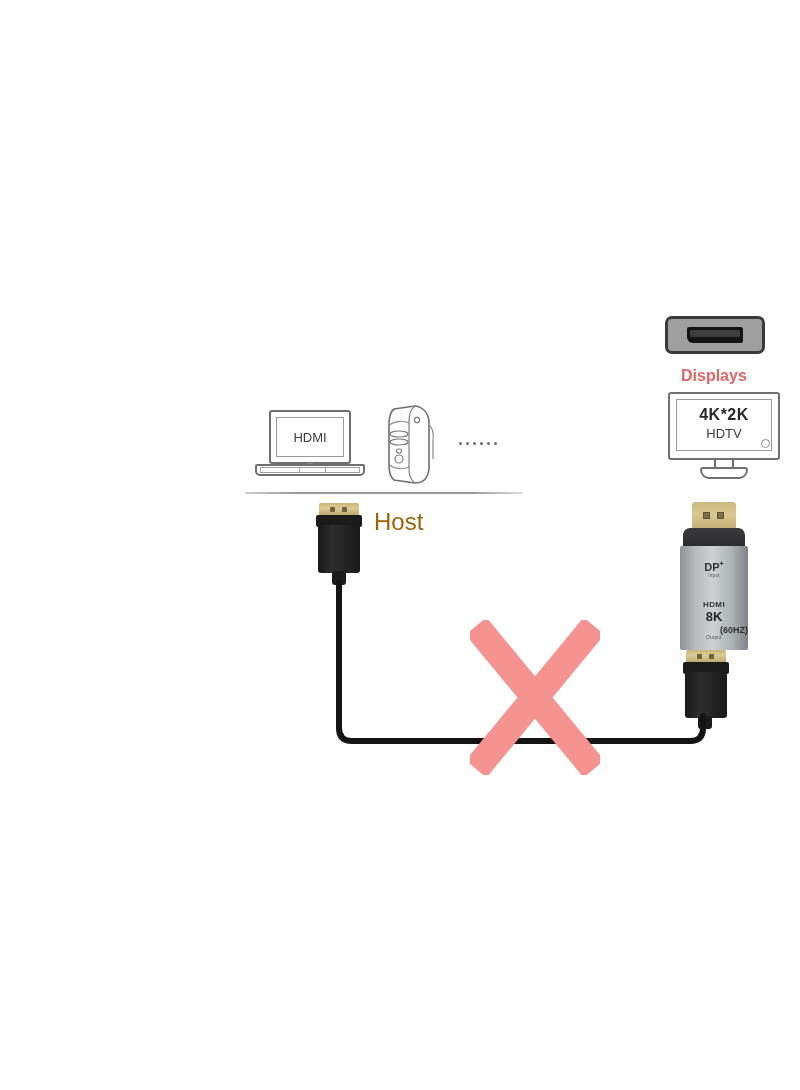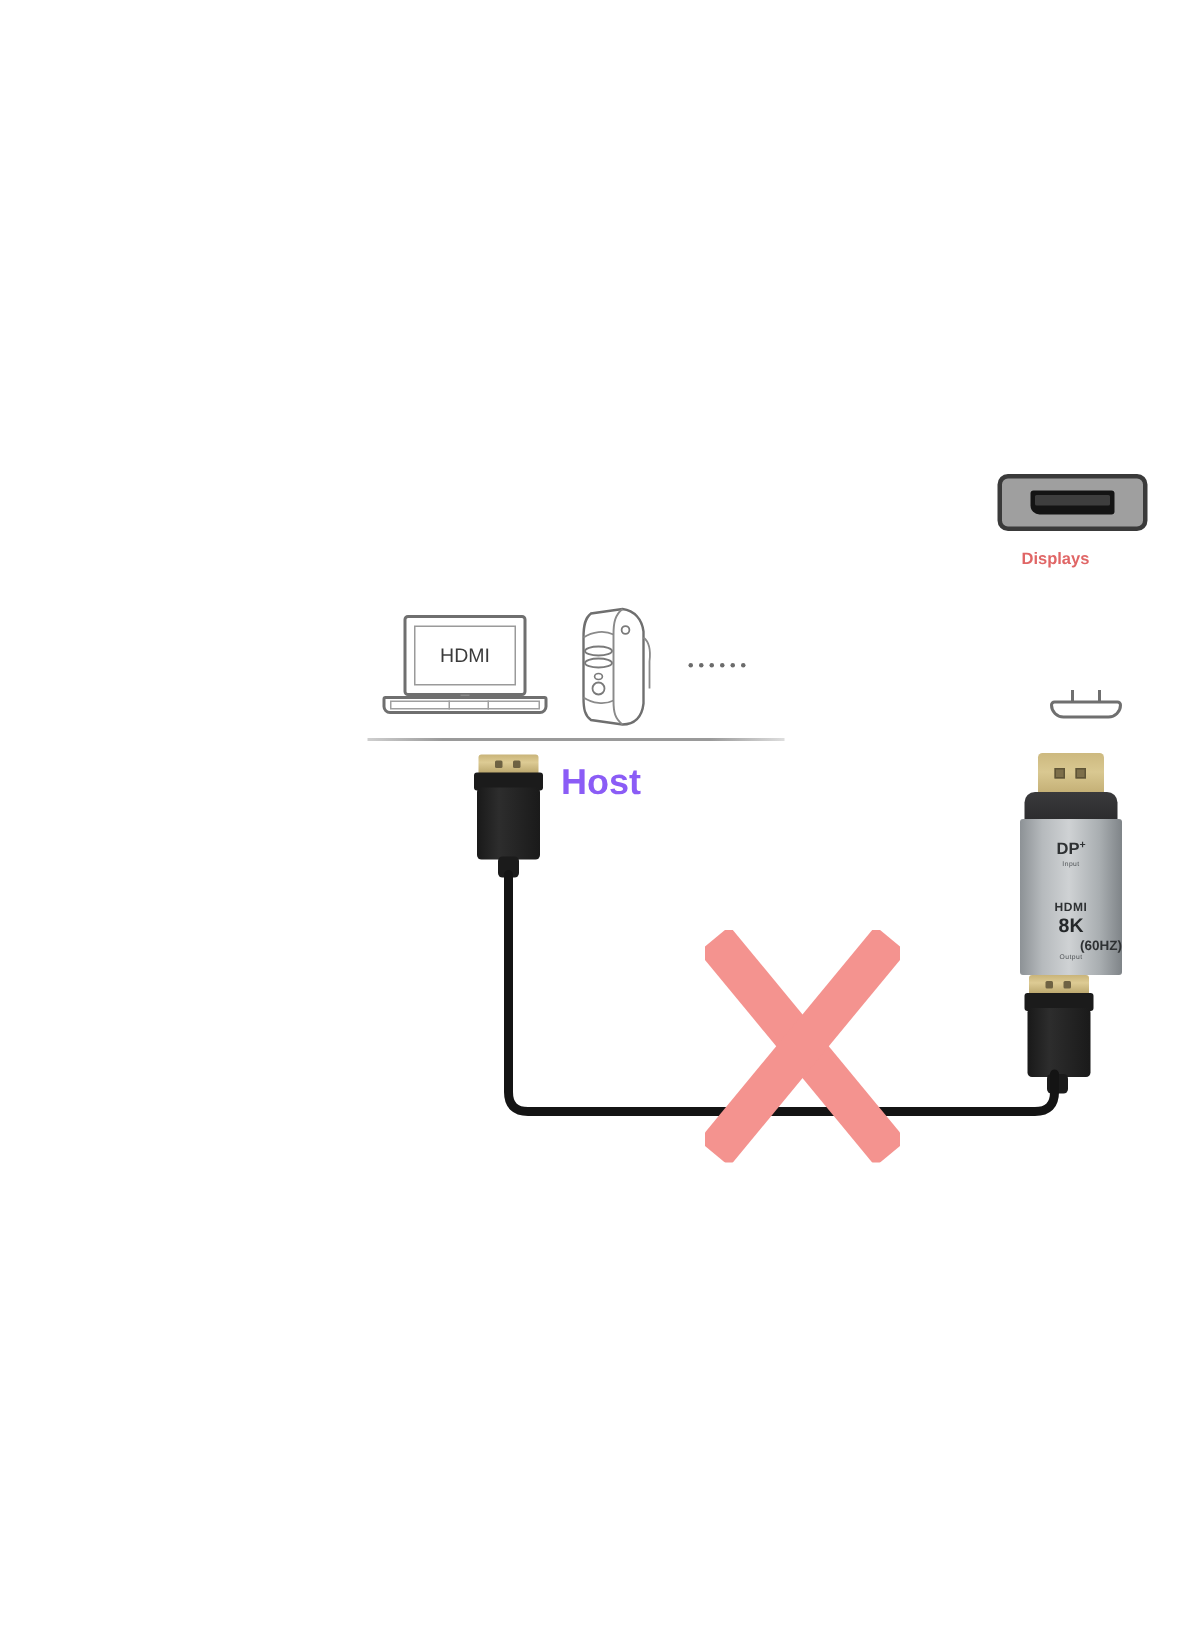--- a/index.html
+++ b/index.html
@@ -13,25 +13,25 @@
   
   .not-work{
     position:absolute;left:310px;top:283px;
     font-size:34px;font-weight:700;color:#e02020;
     letter-spacing:0px;white-space:nowrap;
   }
 
   
   .host-label{
     position:absolute;left:374px;top:508px;
-    font-size:24px;font-weight:700;color:#8b5cf6;white-space:nowrap;
+    font-size:24px;font-weight:400;color:#a16207;white-space:nowrap;
   }
   .displays-label{
     position:absolute;left:681px;top:367px;
-    font-size:11px;font-weight:700;color:#e06666;white-space:nowrap;
+    font-size:16px;font-weight:700;color:#e06666;white-space:nowrap;
   }
 
   
   .host-rule{
     position:absolute;left:245px;top:492px;width:278px;height:2px;
     background:linear-gradient(to right,#cfcfcf,#9a9a9a 18%,#9a9a9a 82%,#dedede);
   }
 
   
   .laptop{position:absolute;left:255px;top:410px;width:110px;height:72px;}
@@ -276,20 +276,26 @@
 
   <div>
 
     <div class="dp-socket">
       <div class="mouth"></div>
     </div>
 
     <div class="displays-label">Displays</div>
 
     <div class="monitor">
+      <div class="bezel">
+        <div class="inner"></div>
+        <div class="res">4K*2K</div>
+        <div class="hdtv">HDTV</div>
+        <div class="led"></div>
+      </div>
       <div class="neck"></div>
       <div class="foot"></div>
     </div>
 
     <div class="adapter">
       <div class="dp-plug">
         <span class="c1"></span>
           <span class="c2"></span>
       </div>
       <div class="collar"></div>

